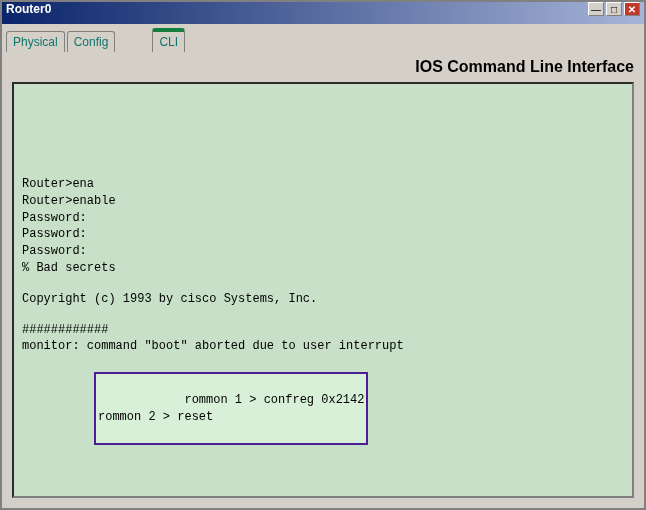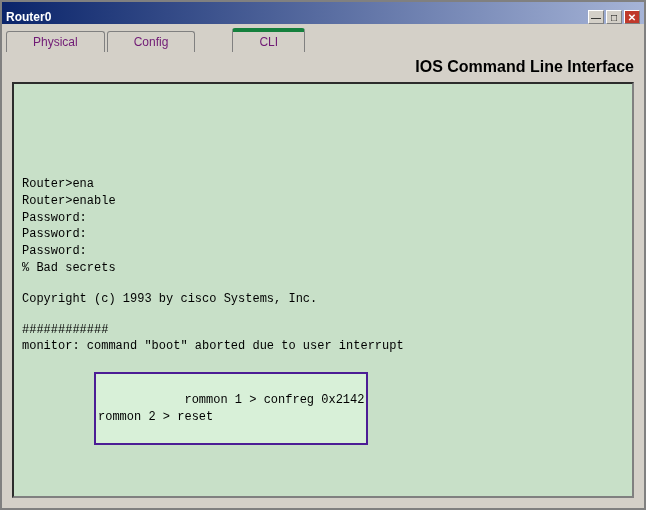--- a/index.html
+++ b/index.html
@@ -19,21 +19,21 @@
       background: #d4d0c8;
       border: 2px solid #808080;
       display: flex;
       flex-direction: column;
     }
 
     .title-bar {
       background: linear-gradient(to right, #0a246a, #a6b4d7);
       height: 22px;
       display: flex;
-      align-items: flex-end;
+      align-items: flex-start;
       justify-content: space-between;
       padding: 0 4px;
       flex-shrink: 0;
     }
 
     .title-bar-text {
       color: white;
       font-family: Arial, sans-serif;
       font-size: 12px;
       font-weight: bold;
@@ -68,31 +68,31 @@
     
     .tab-bar {
       display: flex;
       align-items: flex-end;
       padding: 4px 4px 0 4px;
       background: #d4d0c8;
       flex-shrink: 0;
     }
 
     .tab {
-      padding: 3px 26px;
+      padding: 3px 6px;
       background: #d4d0c8;
       border: 1px solid #808080;
       border-bottom: none;
       cursor: pointer;
       font-family: Arial, sans-serif;
       font-size: 12px;
       margin-right: 2px;
       border-top-left-radius: 3px;
       border-top-right-radius: 3px;
-      color: #701a75;
+      color: #0f766e;
     }
 
     .tab.active {
       background: #d4d0c8;
       font-weight: normal;
       border-top: 4px solid #15803d;
       z-index: 1;
       margin-left: 35px;
     }
 

